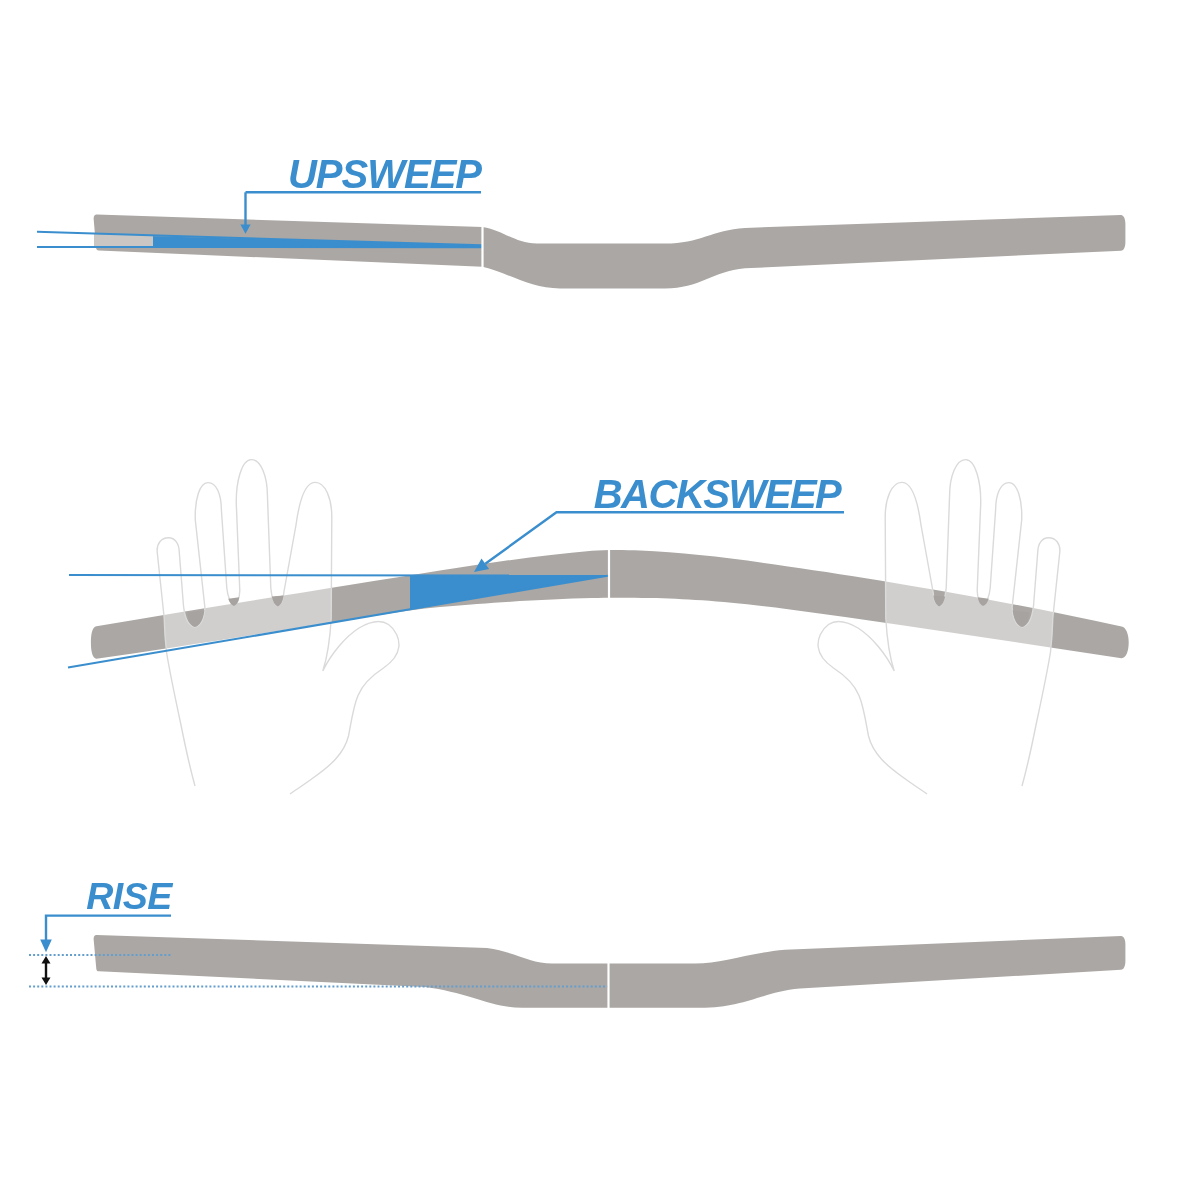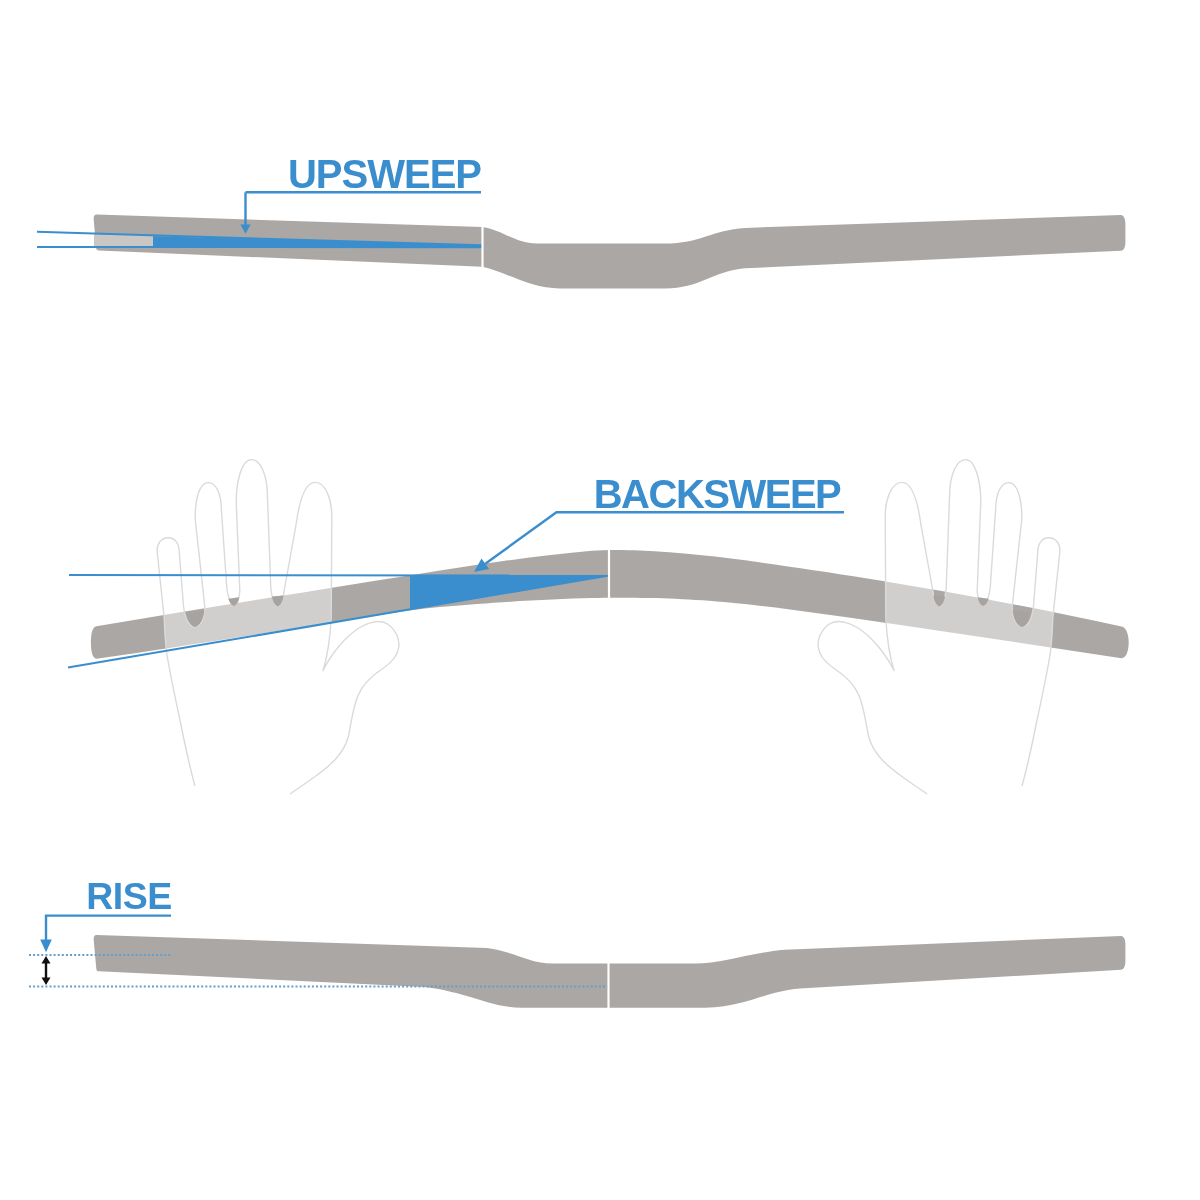--- a/index.html
+++ b/index.html
@@ -1,16 +1,16 @@
 <!DOCTYPE html>
 <html><head>
 <meta charset="utf-8">
 <style>
   html,body{margin:0;padding:0;background:#ffffff;}
-  #stage{width:1200px;height:1200px;position:relative;}
+  #stage{width:1200px;height:1200px;position:relative;font-style:italic;}
   svg{display:block;}
   text{font-family:"Liberation Sans",sans-serif;font-weight:bold;fill:#3a8ecd;}
 </style>
 </head>
 <body>
 <div id="stage">
 <svg width="1200" height="1200" viewBox="0 0 1200 1200">
   <rect x="0" y="0" width="1200" height="1200" fill="#ffffff"></rect>
 
   <g id="d1">

